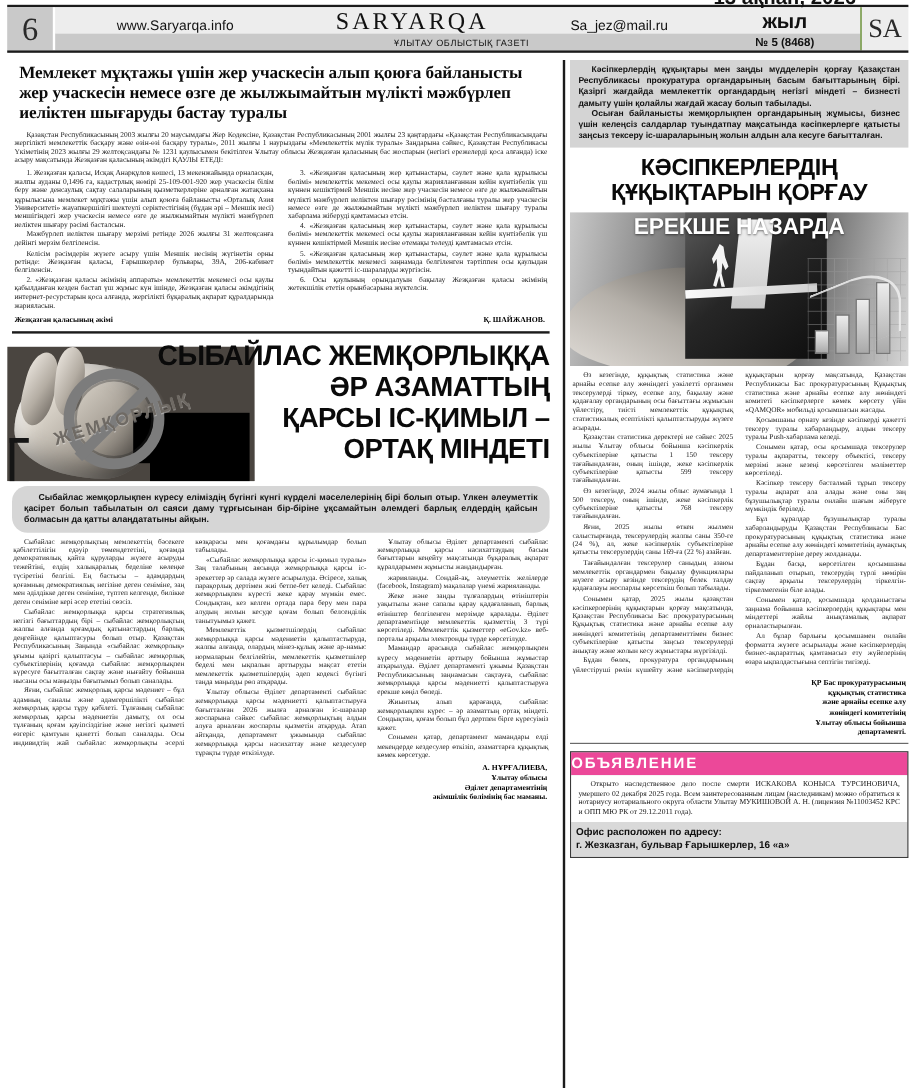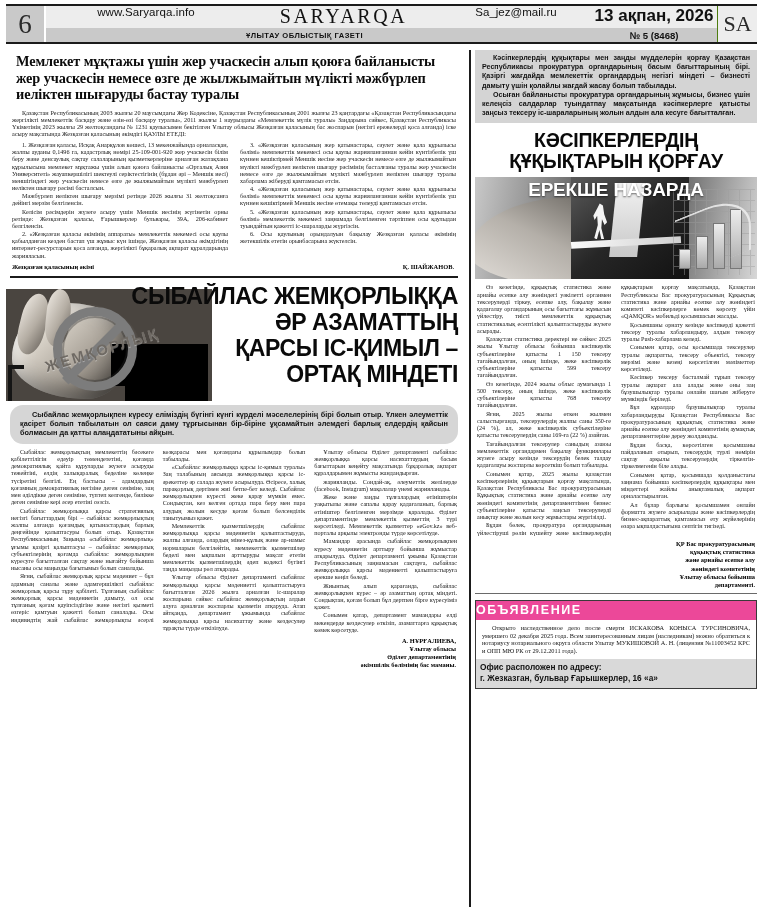--- a/index.html
+++ b/index.html
@@ -15,42 +15,42 @@
   
   .masthead { position:relative; height:40px; margin:4px 6px 0 6px; }
   .mh-rule-top { position:absolute; left:0; right:0; top:0; height:2px; background:#1b1b1b; }
   .mh-body { position:absolute; left:0; right:0; top:2px; height:36px; display:flex; align-items:stretch; }
   .mh-pageno {
     width:40px; background:#c9c9c9; display:flex; align-items:center; justify-content:center;
     font-family:"Liberation Serif", serif; font-size:27px; color:#2a2a2a; line-height:1;
     border-right:2px solid #fff;
   }
   .mh-cols { flex:1; display:flex; flex-direction:column; }
-  .mh-row1 { height:22px; display:flex; align-items:flex-start; background:#ededed; }
+  .mh-row1 { height:22px; display:flex; align-items:flex-end; background:#ededed; }
   .mh-row2 { height:14px; display:flex; align-items:center; background:#c9c9c9; }
   .mh-url {
     width:200px; text-align:center; font-family:"Liberation Sans", sans-serif;
     font-size:11.5px; color:#111; letter-spacing:.1px;
   }
   .mh-title {
     width:195px; text-align:center; font-family:"Liberation Serif", serif;
     font-size:20px; letter-spacing:2.6px; color:#111; line-height:1;
   }
   .mh-mail {
     width:150px; text-align:center; font-family:"Liberation Sans", sans-serif;
     font-size:11.5px; color:#111;
   }
   .mh-date {
     flex:1; text-align:center; font-family:"Liberation Sans", sans-serif;
     font-weight:bold; font-size:17px; color:#111;
   }
   .mh-sub-l { width:200px; }
   .mh-sub-t {
-    width:195px; text-align:left; font-family:"Liberation Sans", sans-serif;
-    font-weight:bold; font-size:7.6px; letter-spacing:.45px; color:#111;
+    width:195px; text-align:right; font-family:"Liberation Sans", sans-serif;
+    font-weight:normal; font-size:7.6px; letter-spacing:.45px; color:#111;
   }
   .mh-sub-m { width:150px; }
   .mh-issue {
     flex:1; text-align:center; font-family:"Liberation Sans", sans-serif;
     font-weight:bold; font-size:9.6px; color:#111;
   }
   .mh-logo {
     width:40px; background:#ededed; position:relative;
     display:flex; align-items:center; justify-content:center;
     font-family:"Liberation Serif", serif; font-size:22px; color:#2a2a2a;
@@ -153,21 +153,21 @@
     font-family:"Liberation Sans", sans-serif; font-weight:bold;
     font-size:7.1px; line-height:9.2px; text-align:justify; color:#111;
   }
   .r-lead p { text-indent:11px; }
   .r-title {
     font-family:"Liberation Sans", sans-serif; font-weight:bold;
     font-size:19.5px; line-height:21px; text-align:center; color:#0a0a0a;
     padding:7px 2px 3px 2px; letter-spacing:-.3px;
   }
   .r-photo {
-    position:relative; height:102px; margin:2px 0 0 0; overflow:hidden;
+    position:relative; height:128px; margin:2px 0 0 0; overflow:hidden;
     background:linear-gradient(100deg,#c9c9c9 0%,#8f8f8f 22%,#3d3d3d 48%,#6e6e6e 70%,#d8d8d8 100%);
   }
   .rp-hand {
     position:absolute; left:-6px; bottom:-10px; width:210px; height:92px;
     background:linear-gradient(25deg,#e8e4df 0%,#b6b1aa 45%,#6d6963 80%,#3a3734 100%);
     border-radius:50% 40% 30% 60% / 60% 50% 50% 40%;
     opacity:.95;
   }
   .rp-suit {
     position:absolute; left:96px; top:0; width:118px; height:122px;
@@ -324,21 +324,21 @@
         <div>әкімшілік бөлімінің бас маманы.</div>
       </div>
     </div>
 
     <div class="vdivider"></div>
 
     <div class="col-right">
 
       <div class="r-lead">
         <p>Кәсіпкерлердің құқықтары мен заңды мүдделерін қорғау Қазақстан Республикасы прокуратура органдарының басым бағыттарының бірі. Қазіргі жағдайда мемлекеттік органдардың негізгі міндеті – бизнесті дамыту үшін қолайлы жағдай жасау болып табылады.</p>
-        <p>Осыған байланысты прокуратура органдарының жұмысы, бизнес үшін келеңсіз салдарлар туындатпау мақсатында кәсіпкерлерге қатысты заңсыз тексеру іс-шараларының жолын алдын ала кесуге бағытталған.</p>
+        <p>Осыған байланысты жемқорлықпен органдарының жұмысы, бизнес үшін келеңсіз салдарлар туындатпау мақсатында кәсіпкерлерге қатысты заңсыз тексеру іс-шараларының жолын алдын ала кесуге бағытталған.</p>
       </div>
 
       <div class="r-title">
         <div>КӘСІПКЕРЛЕРДІҢ</div>
         <div>ҚҰҚЫҚТАРЫН ҚОРҒАУ</div>
       </div>
 
       <div class="r-photo">
         <div class="rp-hand"></div>
         <div class="rp-suit"></div>

